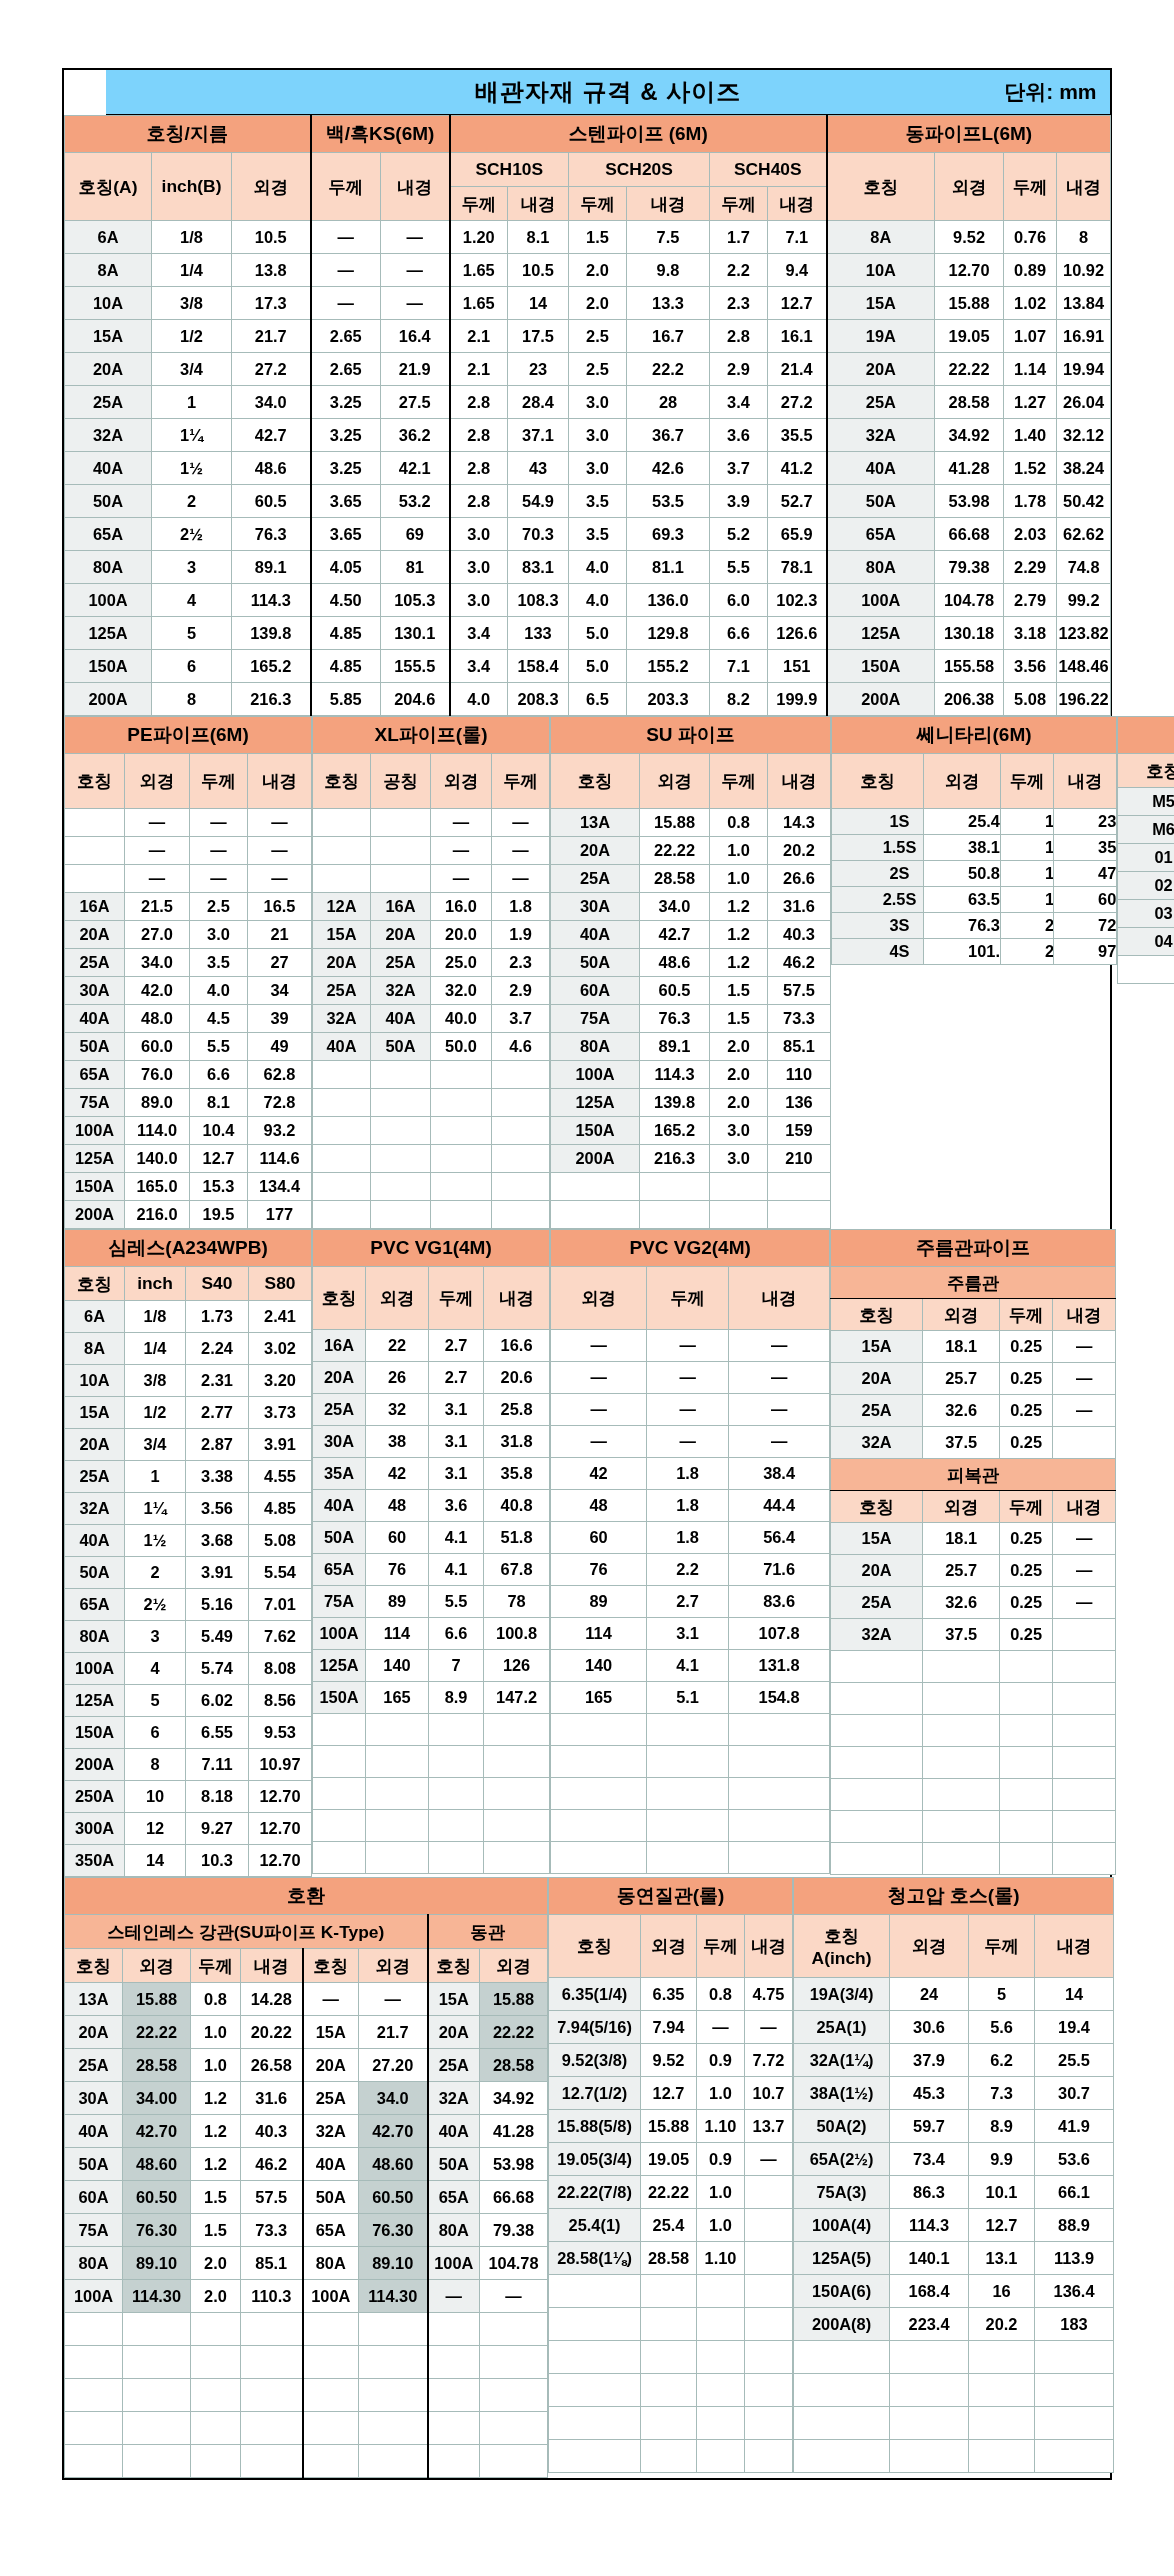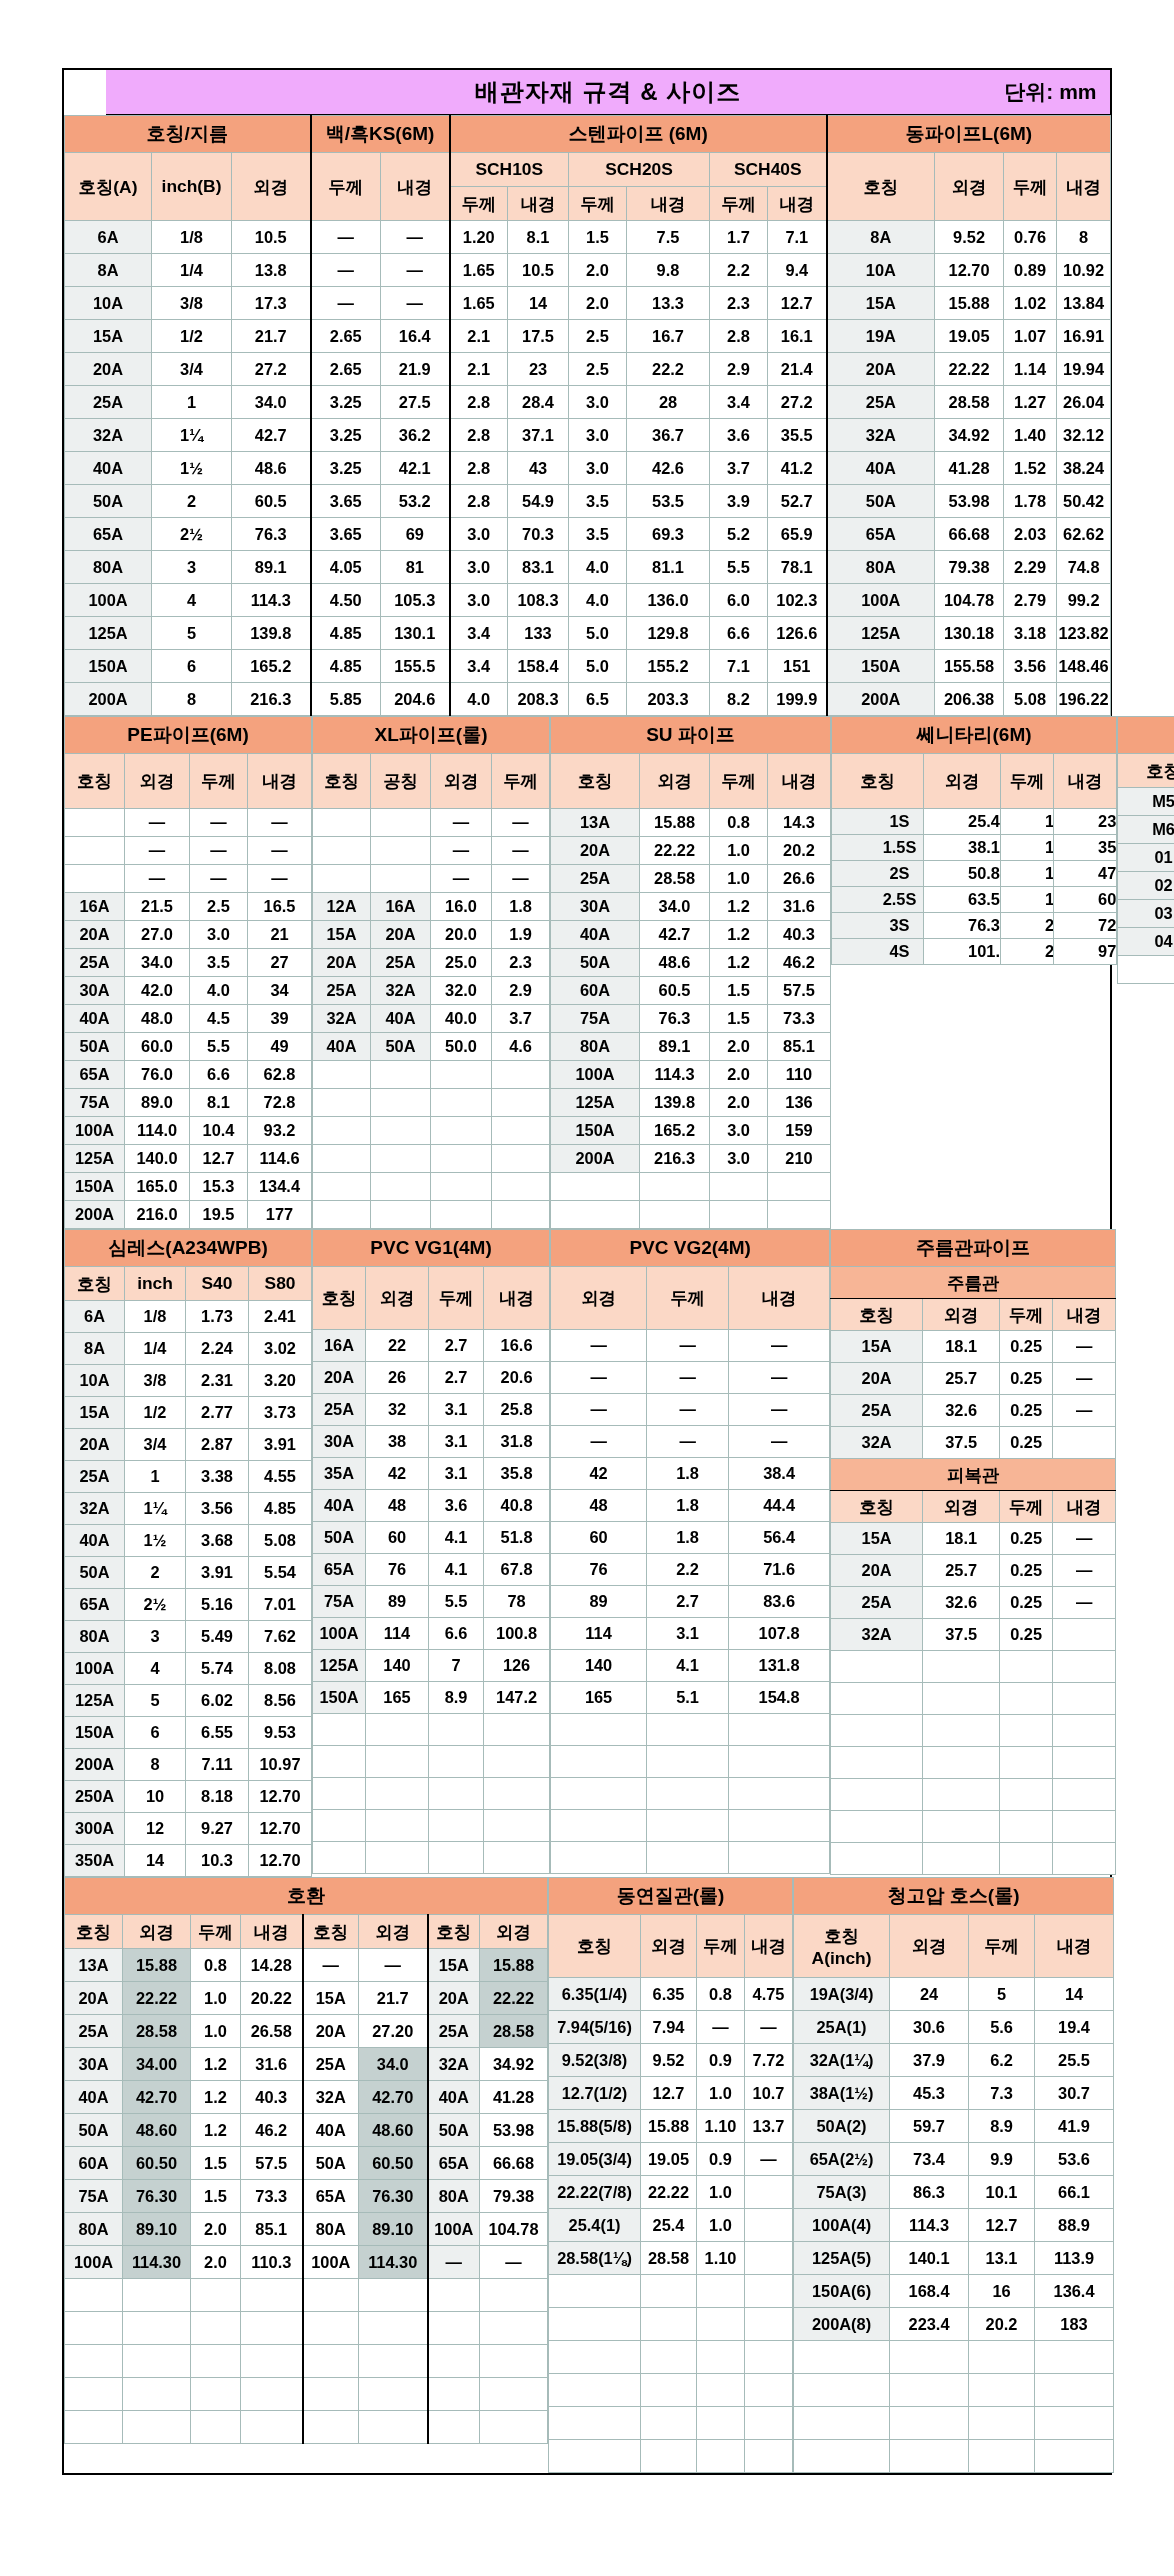--- a/index.html
+++ b/index.html
@@ -1,18 +1,18 @@
 <!DOCTYPE html>
 <html><head>
 <meta charset="utf-8">
 <style>
   html,body{margin:0;padding:0;background:#fff;font-family:"Liberation Sans","DejaVu Sans",sans-serif;}
   .page{width:1175px;min-height:2576px;background:#fff;}
   .sheet{width:1046px;margin:0 0 0 62px;position:relative;top:68px;border:2.9px solid #000;background:#fff;}
-  .titlebar{position:relative;height:44px;border-bottom:1.9px solid #000;display:flex;align-items:center;justify-content:center;background:#f0abfc;margin-left:42px;}
+  .titlebar{position:relative;height:44px;border-bottom:1.9px solid #000;display:flex;align-items:center;justify-content:center;background:#7dd3fc;margin-left:42px;}
   .title{font-size:24px;font-weight:bold;letter-spacing:1px;}
   .unit{position:absolute;right:13.5px;top:0;height:44px;display:flex;align-items:center;font-size:21px;font-weight:bold;}
   .srow{display:flex;align-items:flex-start;}
   .stack{display:flex;flex-direction:row;}
   table.grid{border-collapse:collapse;table-layout:fixed;border:1.9px solid #000;}
   .grid th,.grid td{border:1.4px solid #A6BBB9;text-align:center;vertical-align:middle;font-weight:bold;padding:0;overflow:hidden;white-space:nowrap;color:#000;}
   .grid th{background:#FBD8C6;font-size:17.4px;height:33px;}
   .grid th.h1{background:#F4A27E;font-size:19px;height:36px;}
   .grid th.h1b{background:#F7B596;font-size:17.4px;}
   .grid th.blue{background:#D9EAF2;font-size:17.4px;}
@@ -1318,20 +1318,24 @@
               <col style="width: 56px;">
               <col style="width: 69px;">
               <col style="width: 52px;">
               <col style="width: 68px;">
             </colgroup>
             <thead>
               <tr>
                 <th colspan="8" class="h1">호환</th>
               </tr>
               <tr>
+                <th colspan="6" class="h1b sepR">스테인레스 강관(SU파이프 K-Type)</th>
+                <th colspan="2" class="h1b">동관</th>
+              </tr>
+              <tr>
                 <th class="h2">호칭</th>
                 <th class="h2">외경</th>
                 <th class="h2">두께</th>
                 <th class="h2 sepR">내경</th>
                 <th class="h2">호칭</th>
                 <th class="h2 sepR">외경</th>
                 <th class="h2">호칭</th>
                 <th class="h2">외경</th>
               </tr>
             </thead>

